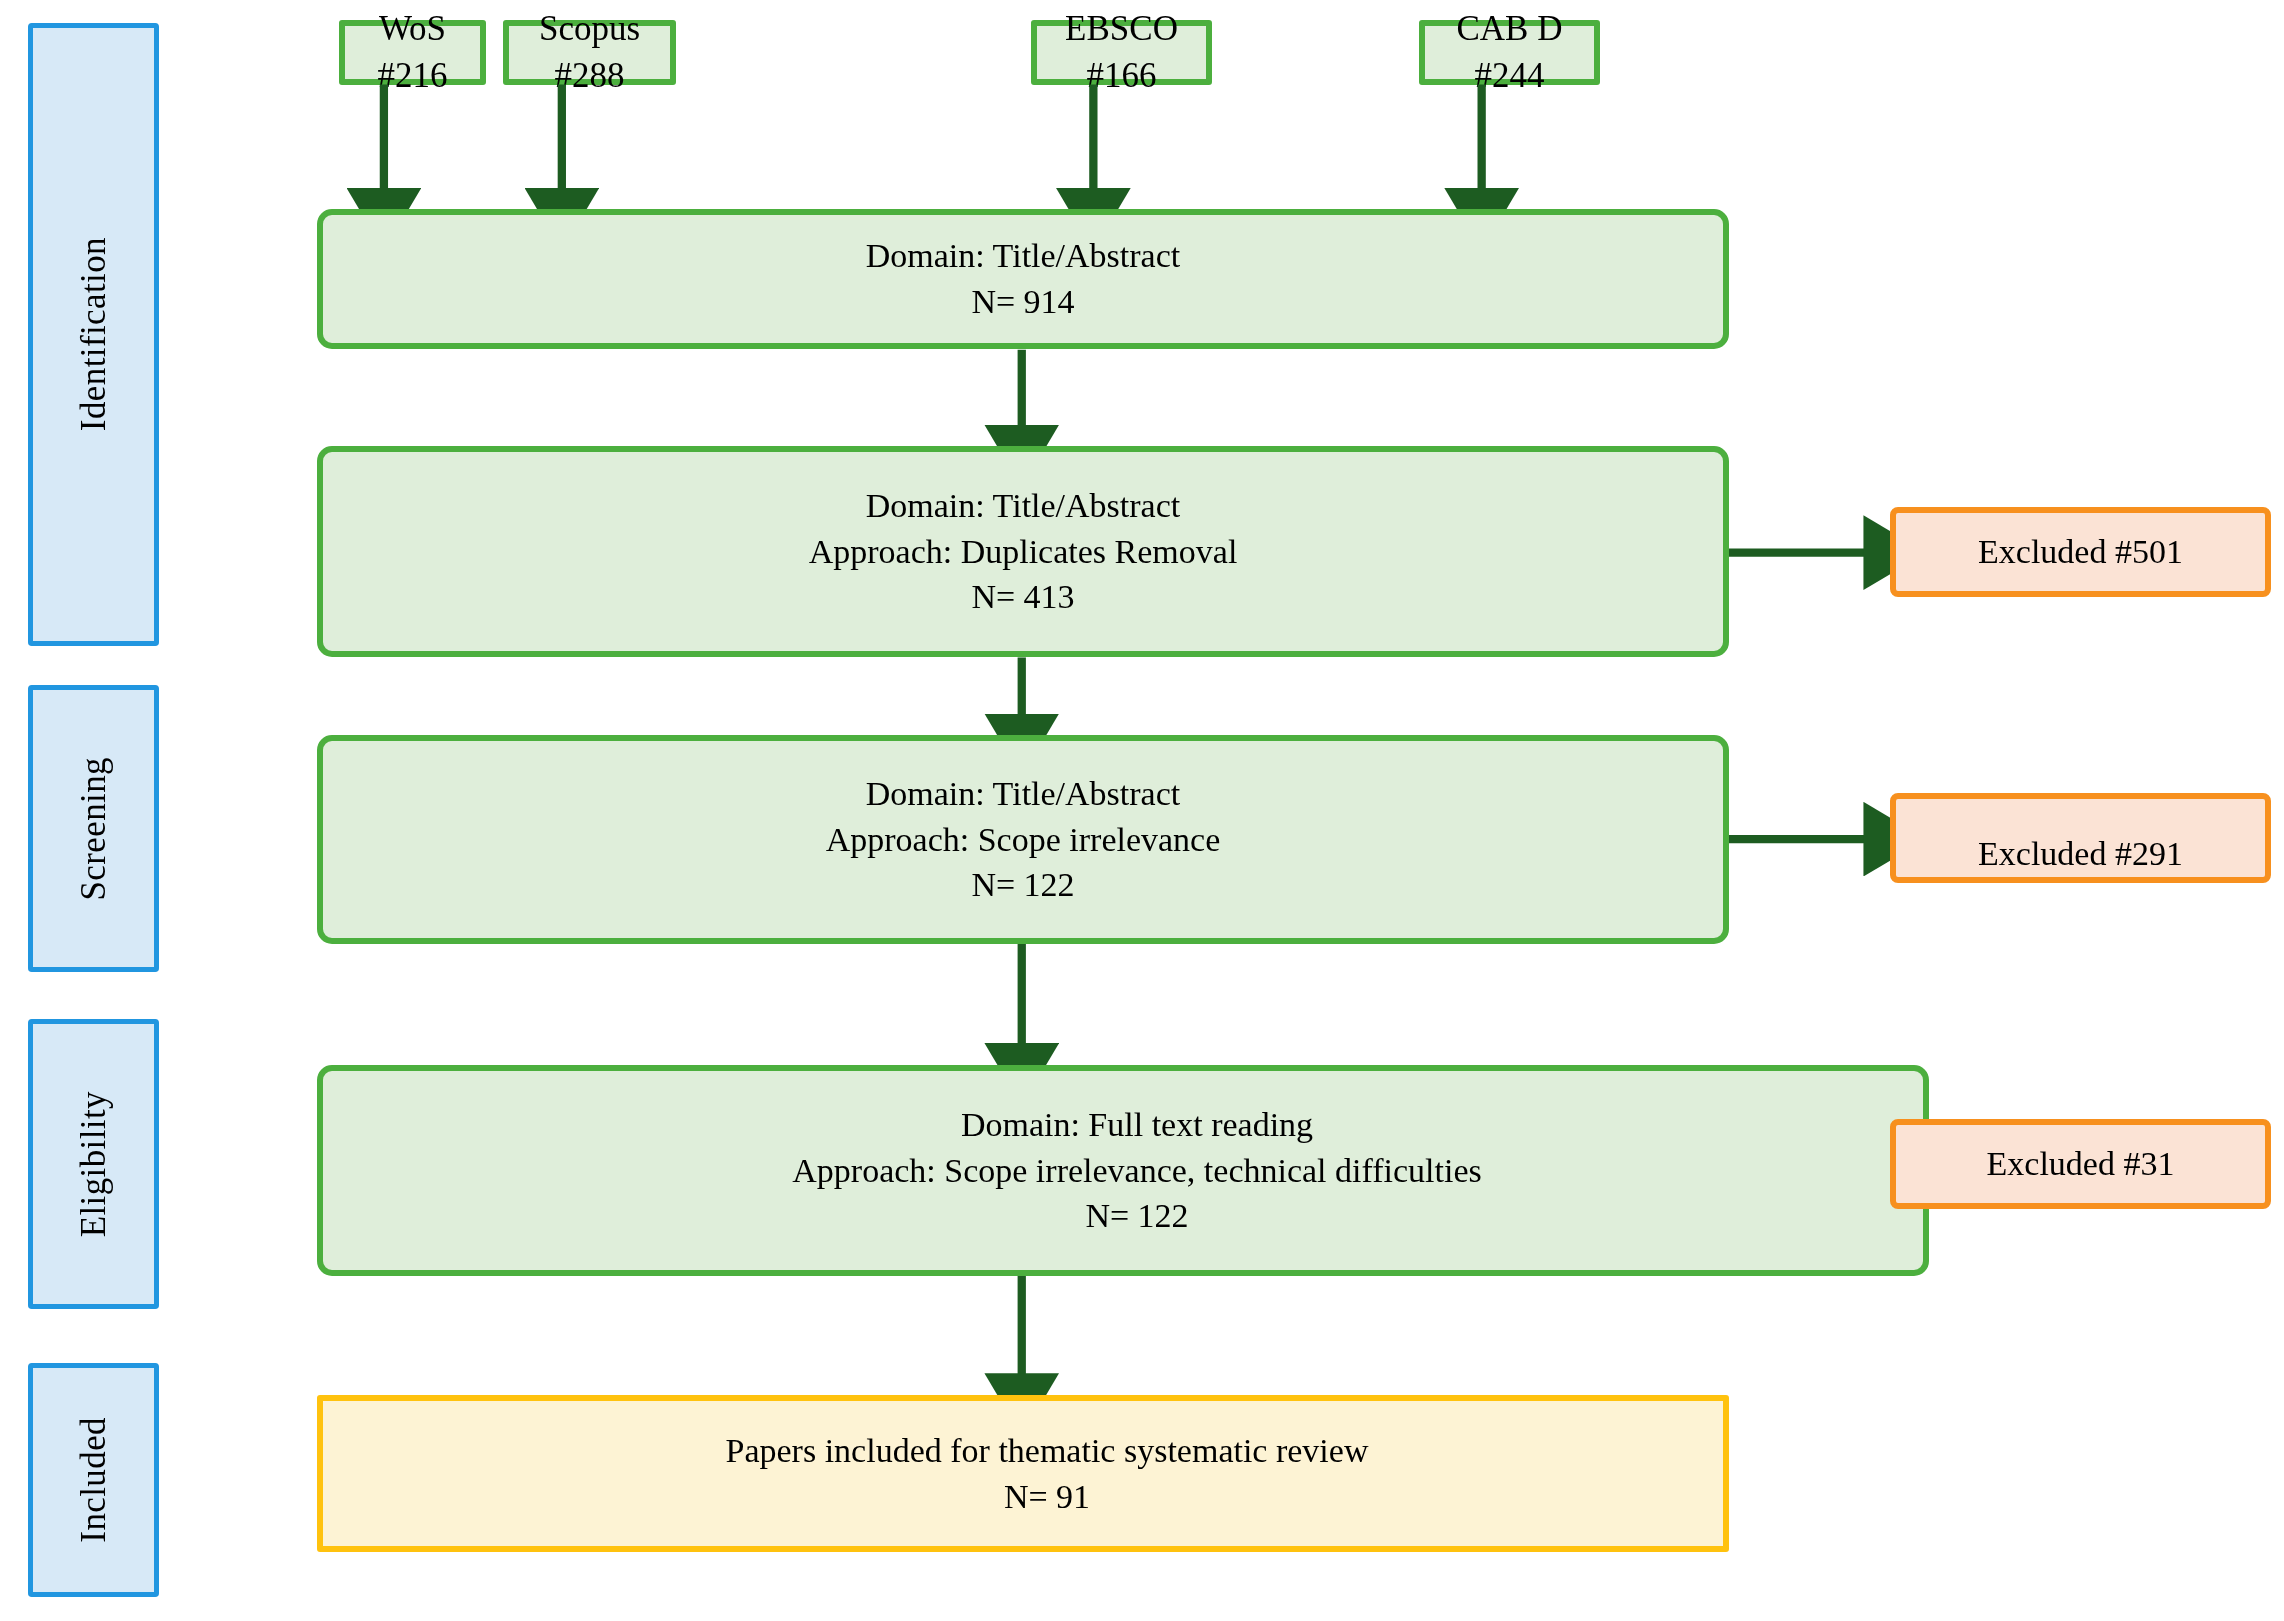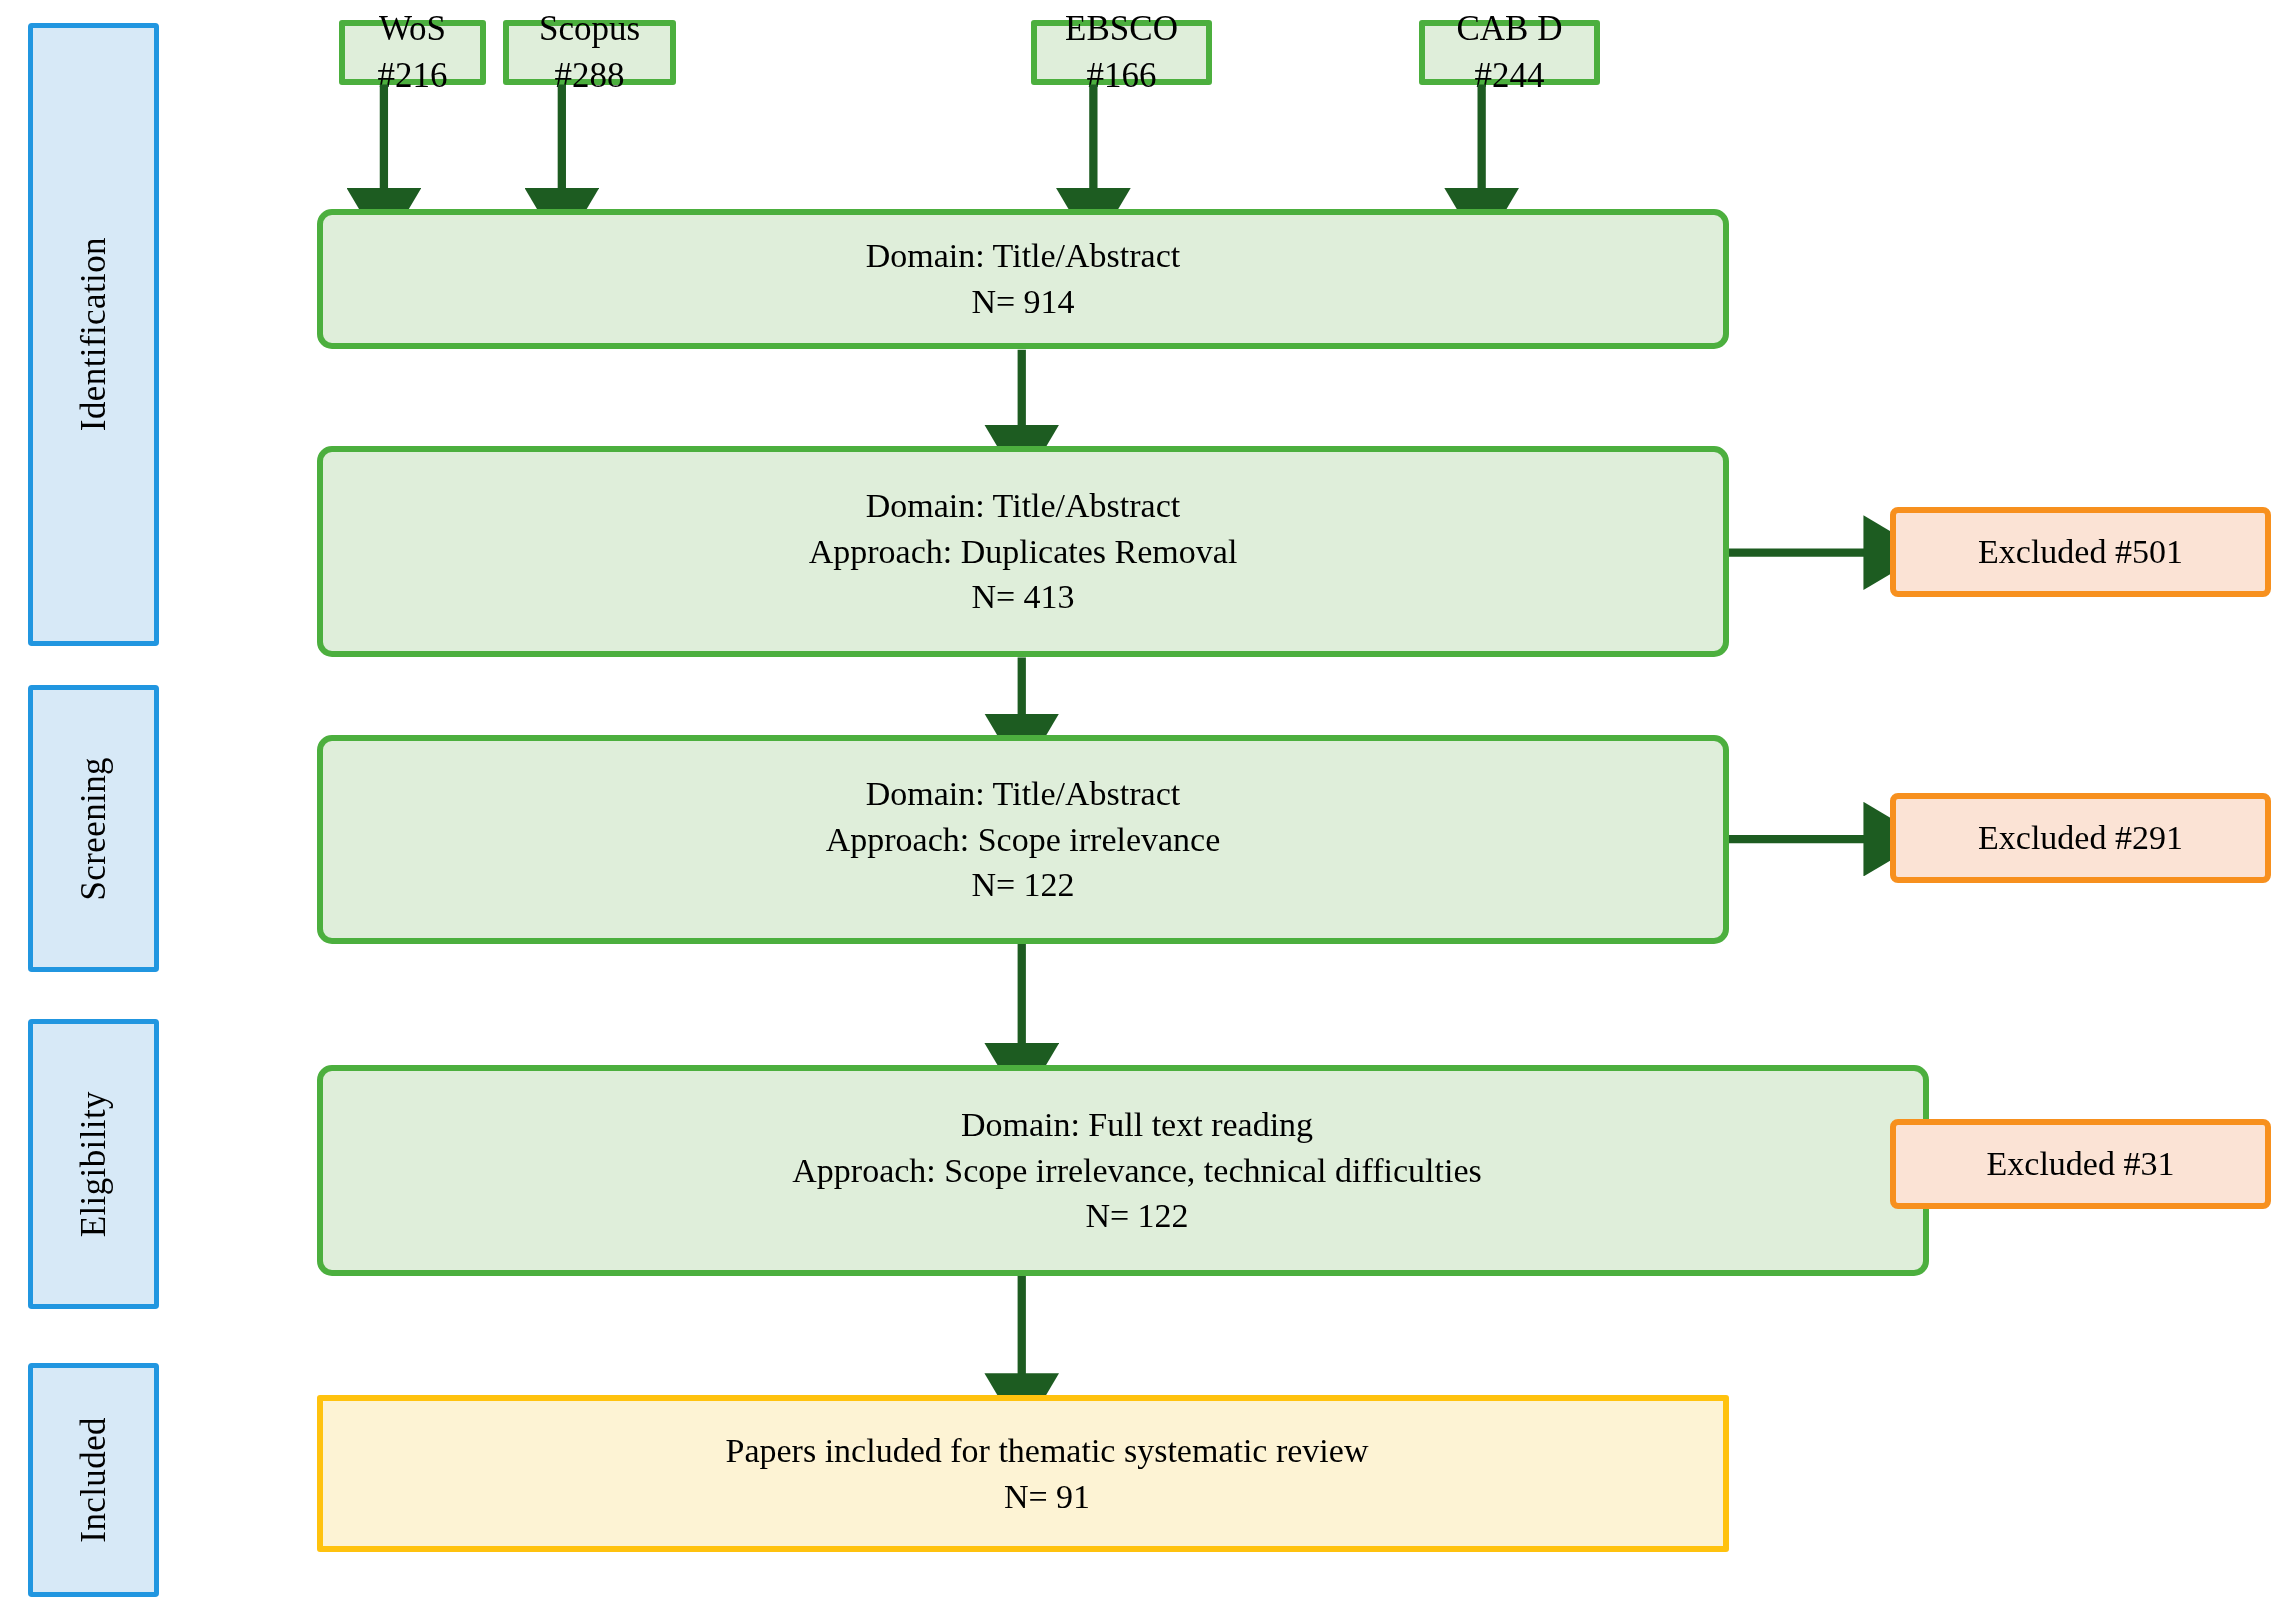--- a/index.html
+++ b/index.html
@@ -168,21 +168,21 @@
   <div class="box main-box" style="left:317px; top:1065px; width:1612px; height:211px;padding-left:28px;">
     <span class="line">Domain: Full text reading</span>
     <span class="line">Approach: Scope irrelevance, technical difficulties</span>
     <span class="line">N= 122</span>
   </div>
 
   <div class="box excluded-box" style="left:1890px; top:507px; width:381px; height:90px;">
     <span>Excluded #501</span>
   </div>
 
-  <div class="box excluded-box" style="left:1890px; top:793px; width:381px; height:90px;">
+  <div class="box excluded-box" style="left:1890px; top:793px; width:381px; height:90px;justify-content:flex-end;">
     <span>Excluded #291</span>
   </div>
 
   <div class="box excluded-box" style="left:1890px; top:1119px; width:381px; height:90px;">
     <span>Excluded #31</span>
   </div>
 
   <div class="box included-box" style="left:317px; top:1395px; width:1412px; height:157px;">
     <span class="line">Papers included for thematic systematic review</span>
     <span class="line">N= 91</span>

